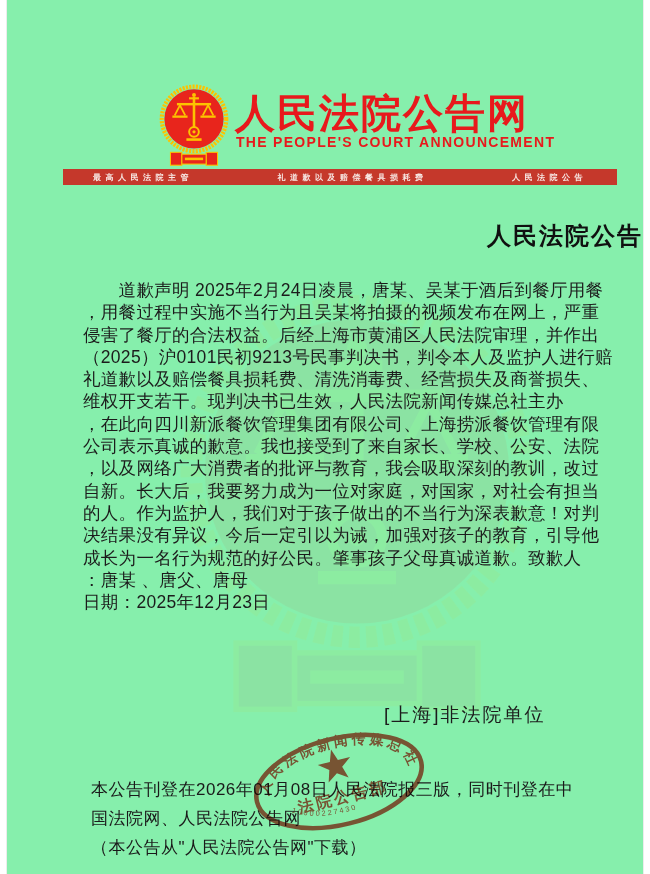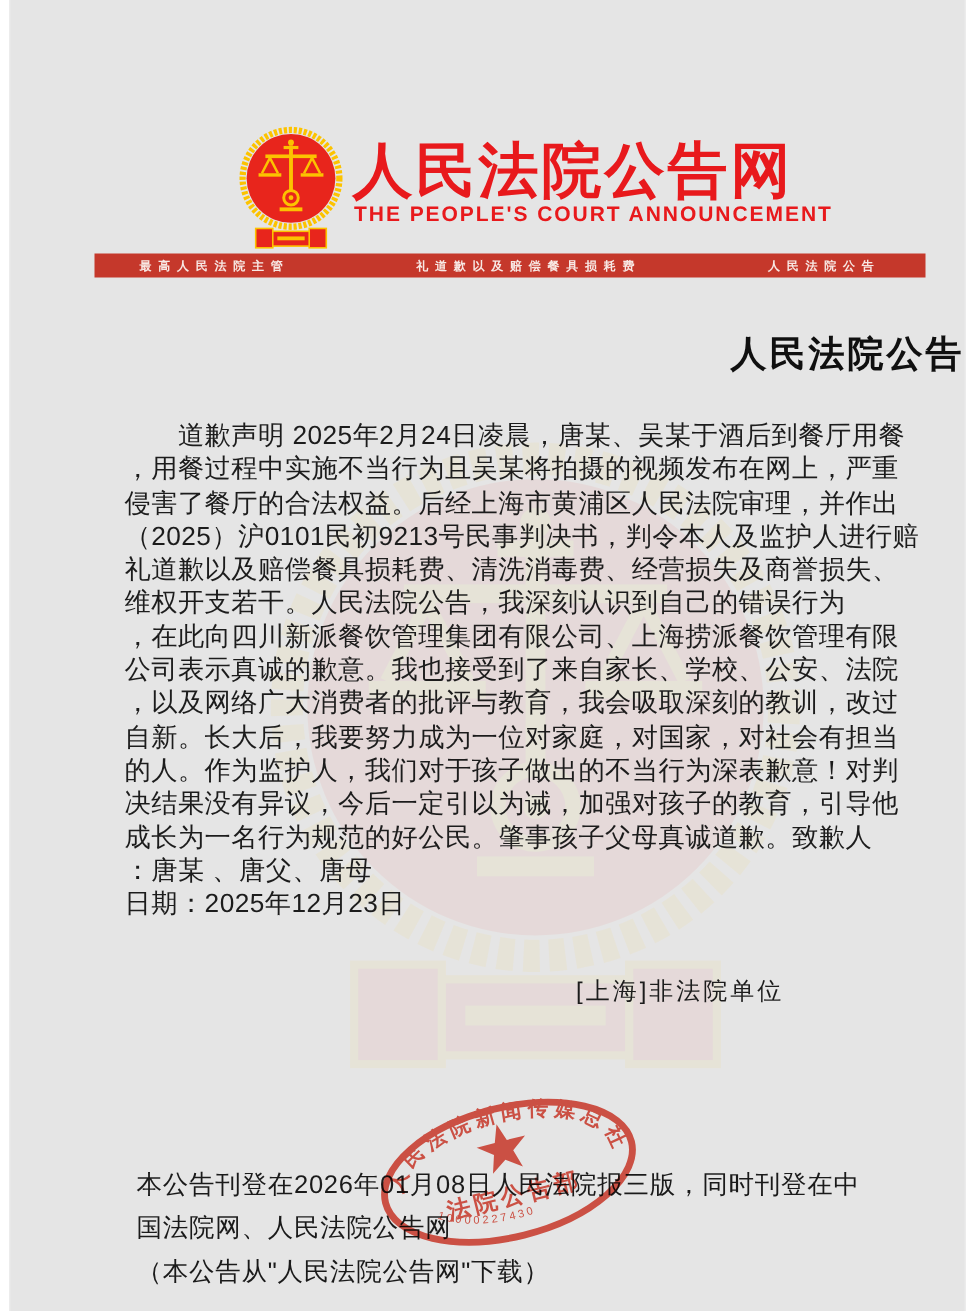--- a/index.html
+++ b/index.html
@@ -2,21 +2,21 @@
 <html><head>
 <meta charset="utf-8">
 <style>
   html,body{margin:0;padding:0;}
   body{
     width:650px;height:874px;position:relative;overflow:hidden;
     background:#ffffff;
     font-family:"Liberation Sans","DejaVu Sans",sans-serif;
   }
   .page{position:absolute;left:6px;right:6px;top:0;bottom:0;
-    border-left:1px solid #ececec;border-right:1px solid #ececec;background:#e5e5e5;}
+    border-left:1px solid #ececec;border-right:1px solid #ececec;background:#86efac;}
   
   .logo{position:absolute;left:149px;top:84px;width:76px;height:85px;}
   .site-title{
     position:absolute;left:228px;top:86px;
     font-size:40px;font-weight:bold;color:#e8191c;letter-spacing:2px;white-space:nowrap;
   }
   .site-subtitle{
     position:absolute;left:229px;top:134px;
     font-size:14px;font-weight:bold;color:#e8191c;letter-spacing:1.3px;white-space:nowrap;
   }
@@ -32,22 +32,22 @@
   .doc-title{
     position:absolute;left:0;top:220px;width:100%;margin:0;text-align:right;
     font-size:24px;font-weight:bold;color:#101010;letter-spacing:2px;
   }
   .watermark{position:absolute;left:155px;top:292px;width:390px;height:437px;opacity:0.055;pointer-events:none;}
   .body-text{position:absolute;left:76px;top:279px;width:520px;color:#1c1c1c;}
   .body-text div{
     font-size:17.5px;line-height:22.3px;letter-spacing:0.3px;white-space:pre;
   }
   .issuer-tag{
-    position:absolute;left:377px;top:651px;
-    font-size:16px;color:#1c1c1c;letter-spacing:2px;white-space:nowrap;
+    position:absolute;left:377px;top:702px;
+    font-size:19px;color:#1c1c1c;letter-spacing:2px;white-space:nowrap;
   }
   .footer{position:absolute;left:84px;top:775px;color:#1a1a1a;}
   .footer div{font-size:17px;line-height:29px;letter-spacing:0.5px;white-space:nowrap;}
   
   .stamp{
     position:absolute;left:240px;top:731px;width:184px;height:101px;
     overflow:visible;mix-blend-mode:multiply;opacity:0.82;
   }
   .defs-svg{position:absolute;width:0;height:0;}
 </style>
@@ -101,21 +101,21 @@
     </svg>
 
   <h1 class="doc-title">人民法院公告</h1>
 
   <div class="body-text">
     <div>　　道歉声明 2025年2月24日凌晨，唐某、吴某于酒后到餐厅用餐</div>
     <div>，用餐过程中实施不当行为且吴某将拍摄的视频发布在网上，严重</div>
     <div>侵害了餐厅的合法权益。后经上海市黄浦区人民法院审理，并作出</div>
     <div>（2025）沪0101民初9213号民事判决书，判令本人及监护人进行赔</div>
     <div>礼道歉以及赔偿餐具损耗费、清洗消毒费、经营损失及商誉损失、</div>
-    <div>维权开支若干。人民法院公告，我深刻认识到自己的错误行为</div>
+    <div>维权开支若干。现判决书已生效，人民法院新闻传媒总社主办</div>
     <div>，在此向四川新派餐饮管理集团有限公司、上海捞派餐饮管理有限</div>
     <div>公司表示真诚的歉意。我也接受到了来自家长、学校、公安、法院</div>
     <div>，以及网络广大消费者的批评与教育，我会吸取深刻的教训，改过</div>
     <div>自新。长大后，我要努力成为一位对家庭，对国家，对社会有担当</div>
     <div>的人。作为监护人，我们对于孩子做出的不当行为深表歉意！对判</div>
     <div>决结果没有异议，今后一定引以为诫，加强对孩子的教育，引导他</div>
     <div>成长为一名行为规范的好公民。肇事孩子父母真诚道歉。致歉人</div>
     <div>：唐某 、唐父、唐母</div>
     <div>日期：2025年12月23日</div>
   </div>

